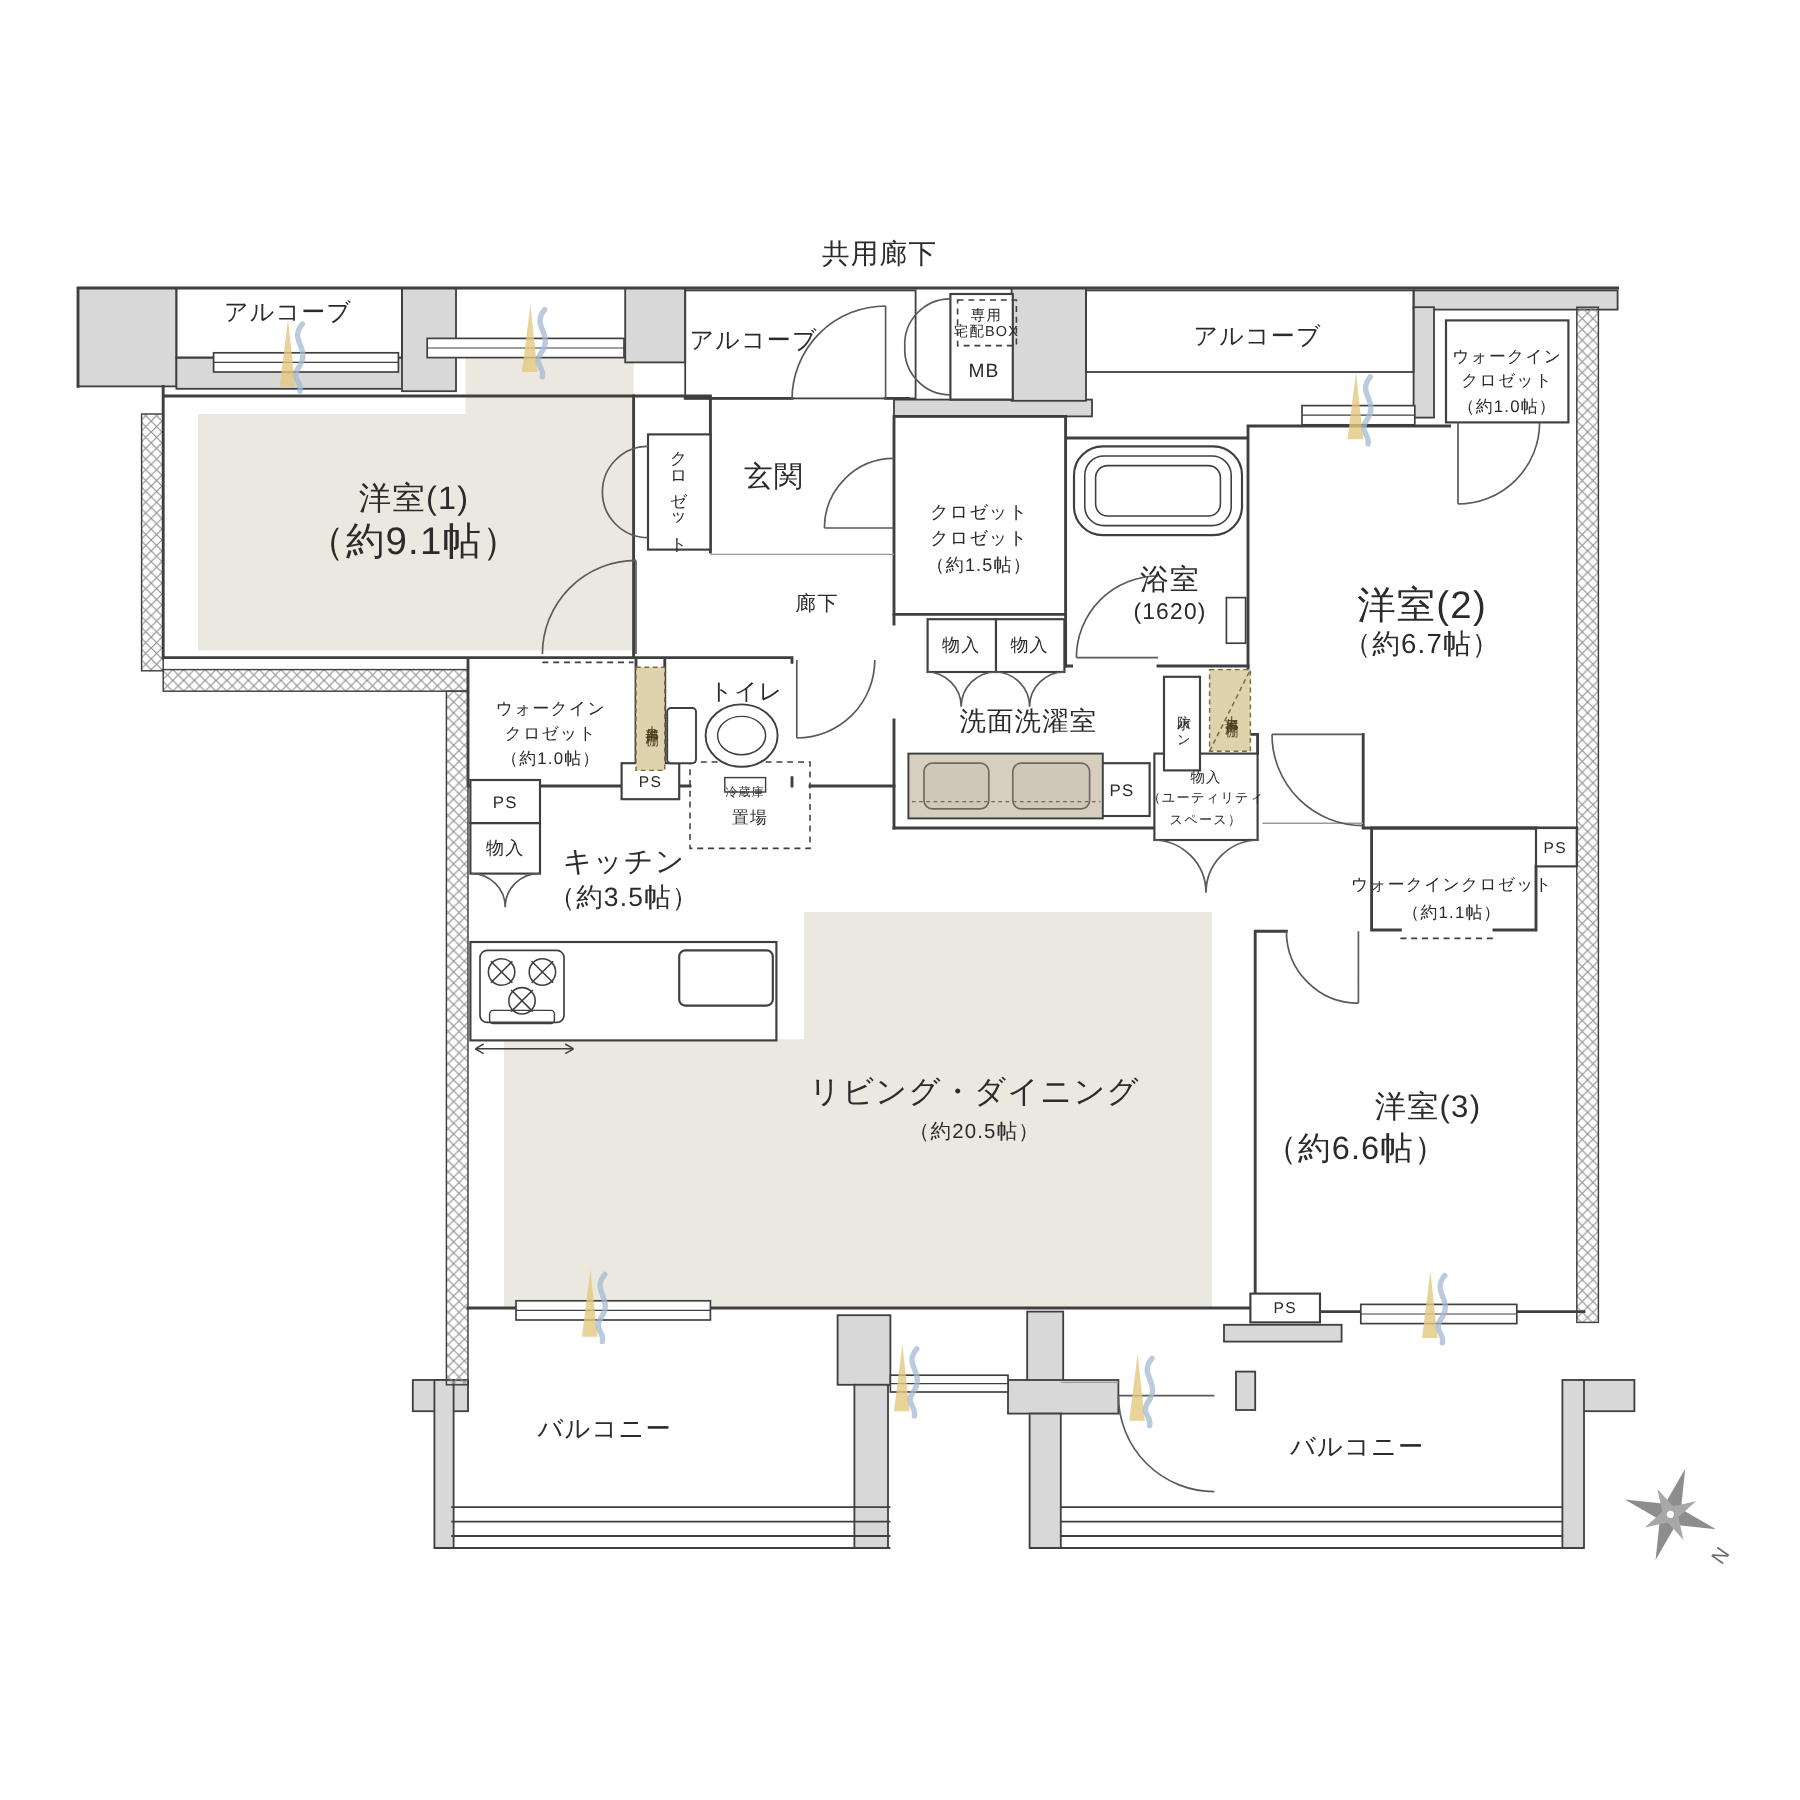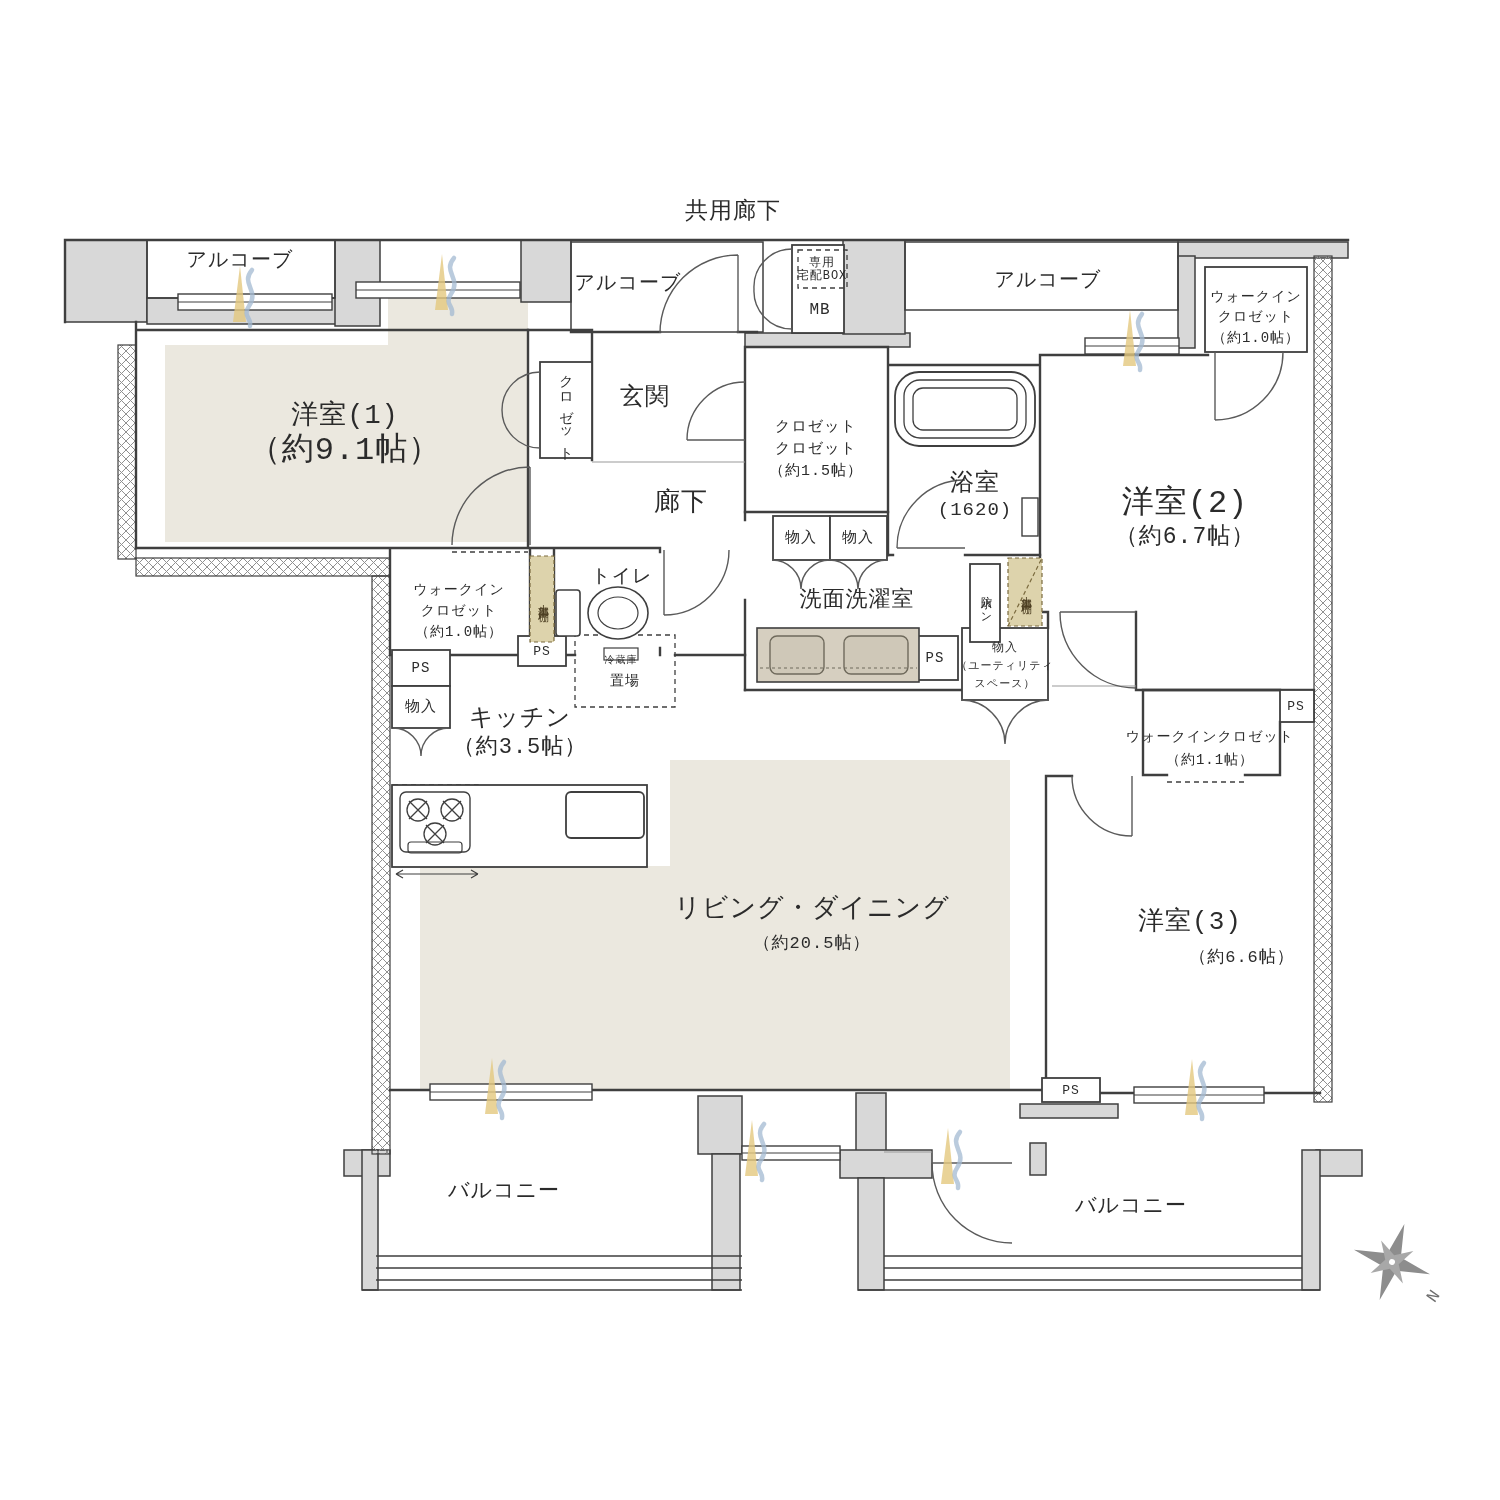--- a/index.html
+++ b/index.html
@@ -1,17 +1,17 @@
 <!DOCTYPE html>
 <html><head>
 <meta charset="utf-8">
 <style>
   html,body{margin:0;padding:0;background:#ffffff;}
   .stage{position:relative;width:1472px;height:1500px;background:#ffffff;overflow:hidden;
-         font-family:Liberation Mono, monospace;}
+         font-family:Liberation Sans, sans-serif;}
   .stage svg{position:absolute;left:0;top:0;}
   .lb{position:absolute;transform:translate(-50%,-50%);white-space:nowrap;color:#2b2b2b;
       line-height:1;letter-spacing:1px;text-align:center;}
   .v{writing-mode:vertical-rl;letter-spacing:2px;}
   .tan{color:#4a3c20;}
   .gray{color:#6e6e6e;}
   .rot{transform:translate(-50%,-50%) rotate(-55deg);}
 </style>
 </head>
 <body>
@@ -210,21 +210,21 @@
 <div class="lb" style="left:345px;top:451px;font-size:32px">（約9.1帖）</div>
 <div class="lb v" style="left:566px;top:410px;font-size:14px">クロゼット</div>
 <div class="lb" style="left:645px;top:398px;font-size:24px">玄関</div>
 <div class="lb" style="left:816px;top:427px;font-size:15px">クロゼット</div>
 <div class="lb" style="left:816px;top:449px;font-size:15px">クロゼット</div>
 <div class="lb" style="left:816px;top:471px;font-size:15px">（約1.5帖）</div>
 <div class="lb" style="left:975px;top:484px;font-size:24px">浴室</div>
 <div class="lb" style="left:975px;top:510px;font-size:19px">(1620)</div>
 <div class="lb" style="left:1185px;top:504px;font-size:32px">洋室(2)</div>
 <div class="lb" style="left:1185px;top:537px;font-size:23px">（約6.7帖）</div>
-<div class="lb" style="left:681px;top:503px;font-size:26px">廊下</div>
+<div class="lb" style="left:681px;top:503px;font-size:17px">廊下</div>
 <div class="lb" style="left:622px;top:577px;font-size:19px">トイレ</div>
 <div class="lb" style="left:459px;top:590px;font-size:14px">ウォークイン</div>
 <div class="lb" style="left:459px;top:611px;font-size:14px">クロゼット</div>
 <div class="lb" style="left:459px;top:632px;font-size:14px">（約1.0帖）</div>
 <div class="lb v tan" style="left:542px;top:600px;font-size:11px">上部吊戸棚</div>
 <div class="lb v tan" style="left:1025px;top:592px;font-size:11px">上部吊戸棚</div>
 <div class="lb v" style="left:985px;top:603px;font-size:11px">防水パン</div>
 <div class="lb" style="left:421px;top:707px;font-size:15px">物入</div>
 <div class="lb" style="left:801px;top:538px;font-size:15px">物入</div>
 <div class="lb" style="left:858px;top:538px;font-size:15px">物入</div>
@@ -239,18 +239,18 @@
 <div class="lb" style="left:1071px;top:1090px;font-size:13px">PS</div>
 <div class="lb" style="left:621px;top:661px;font-size:10px">冷蔵庫</div>
 <div class="lb" style="left:625px;top:681px;font-size:14px">置場</div>
 <div class="lb" style="left:520px;top:719px;font-size:24px">キッチン</div>
 <div class="lb" style="left:520px;top:748px;font-size:22px">（約3.5帖）</div>
 <div class="lb" style="left:1210px;top:737px;font-size:14px">ウォークインクロゼット</div>
 <div class="lb" style="left:1210px;top:760px;font-size:14px">（約1.1帖）</div>
 <div class="lb" style="left:812px;top:909px;font-size:26px">リビング・ダイニング</div>
 <div class="lb" style="left:812px;top:943px;font-size:17px">（約20.5帖）</div>
 <div class="lb" style="left:1190px;top:922px;font-size:26px">洋室(3)</div>
-<div class="lb" style="left:1242px;top:957px;font-size:17px">（約6.6帖）</div>
+<div class="lb" style="left:1130px;top:957px;font-size:27px">（約6.6帖）</div>
 <div class="lb" style="left:504px;top:1191px;font-size:21px">バルコニー</div>
 <div class="lb" style="left:1131px;top:1206px;font-size:21px">バルコニー</div>
 <div class="lb rot gray" style="left:1434px;top:1296px;font-size:17px">N</div>
 
 </div>
 
 </body></html>

